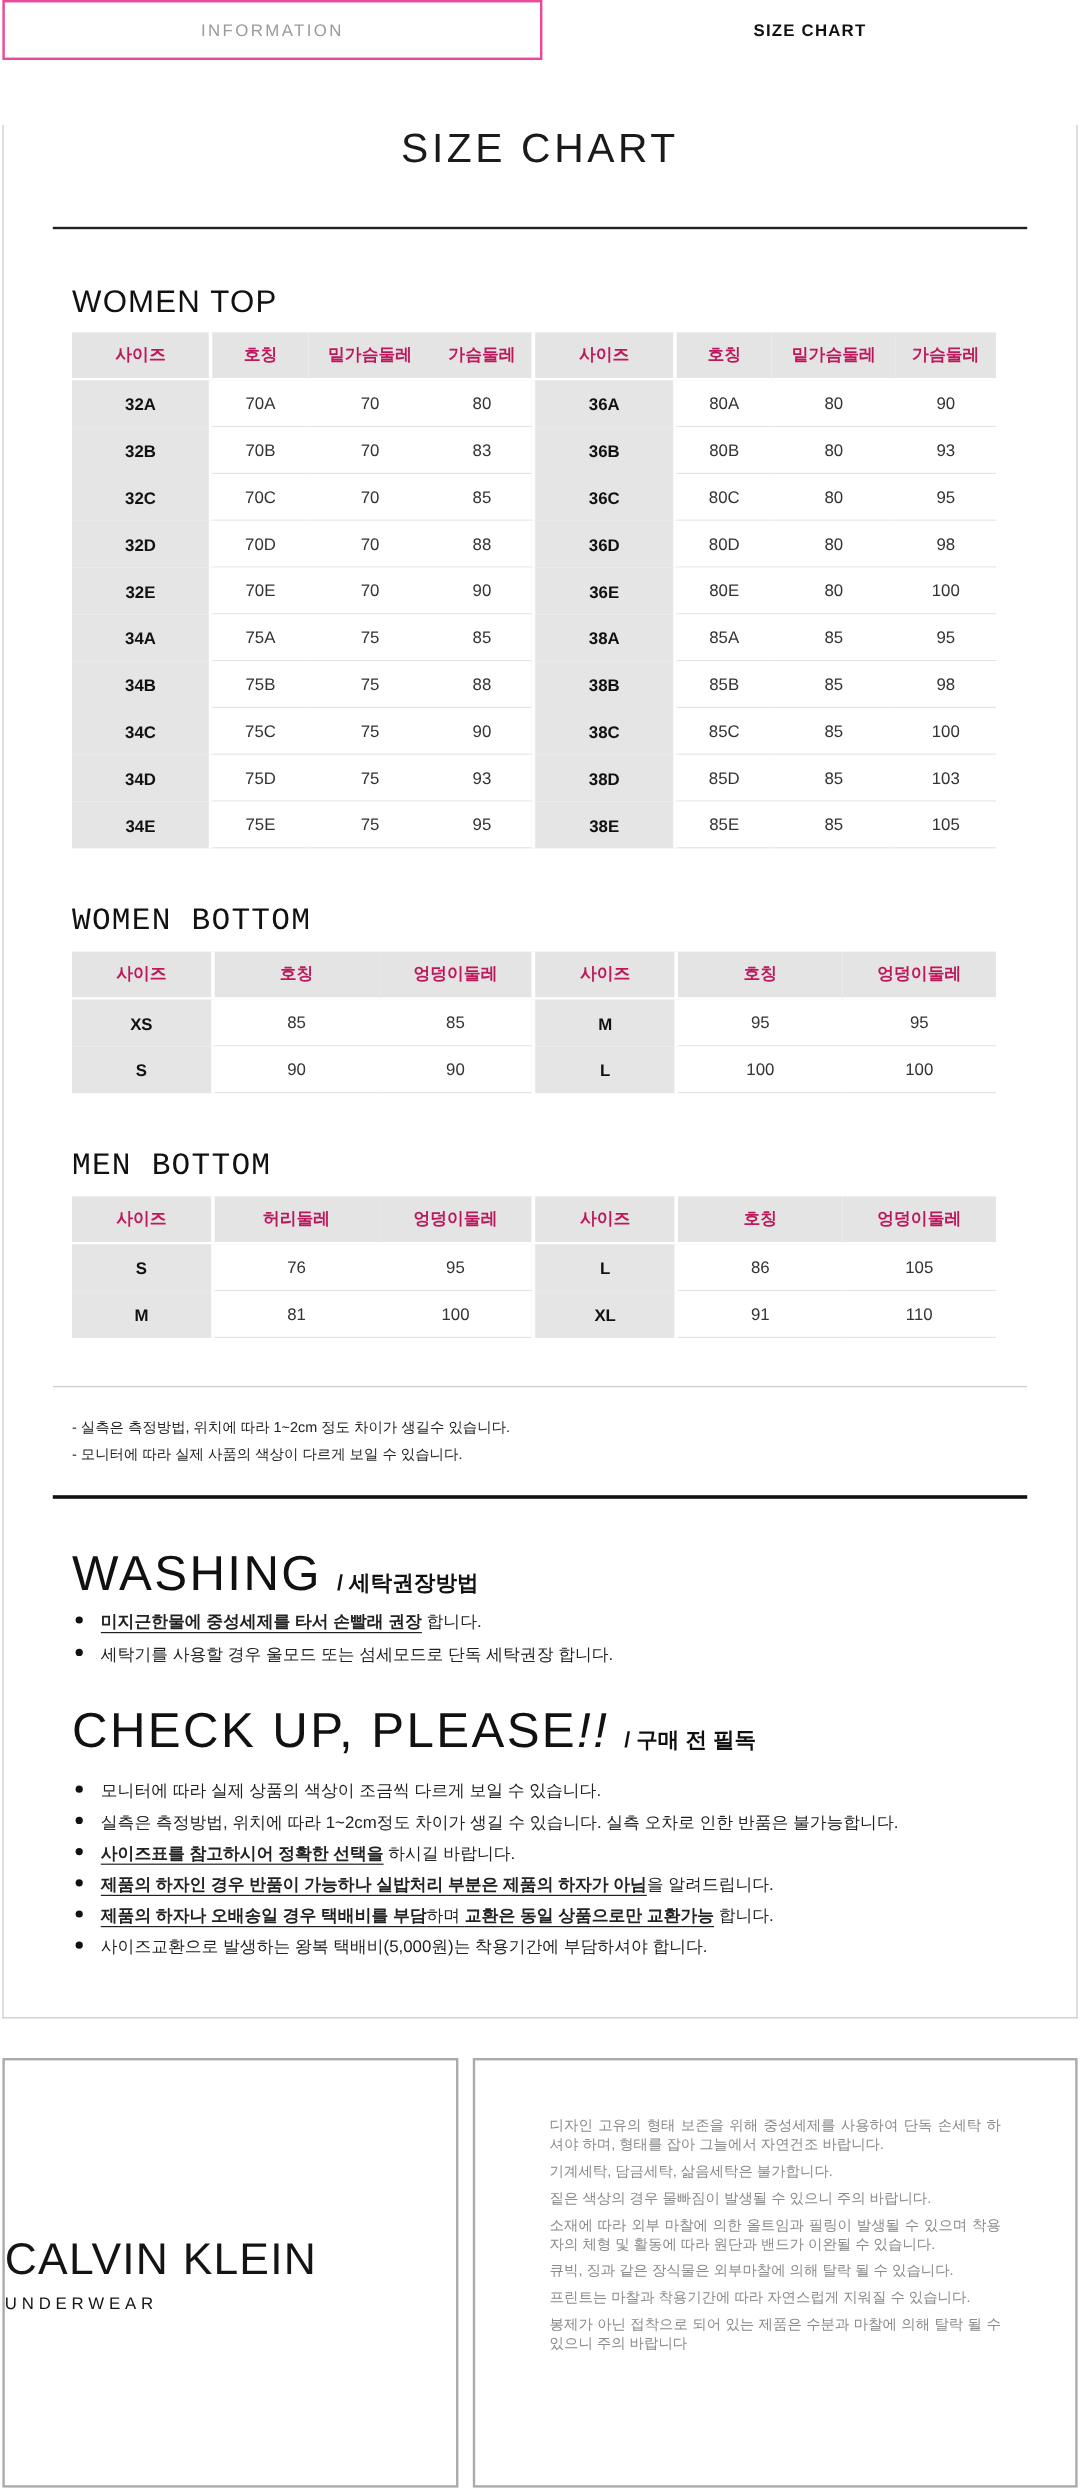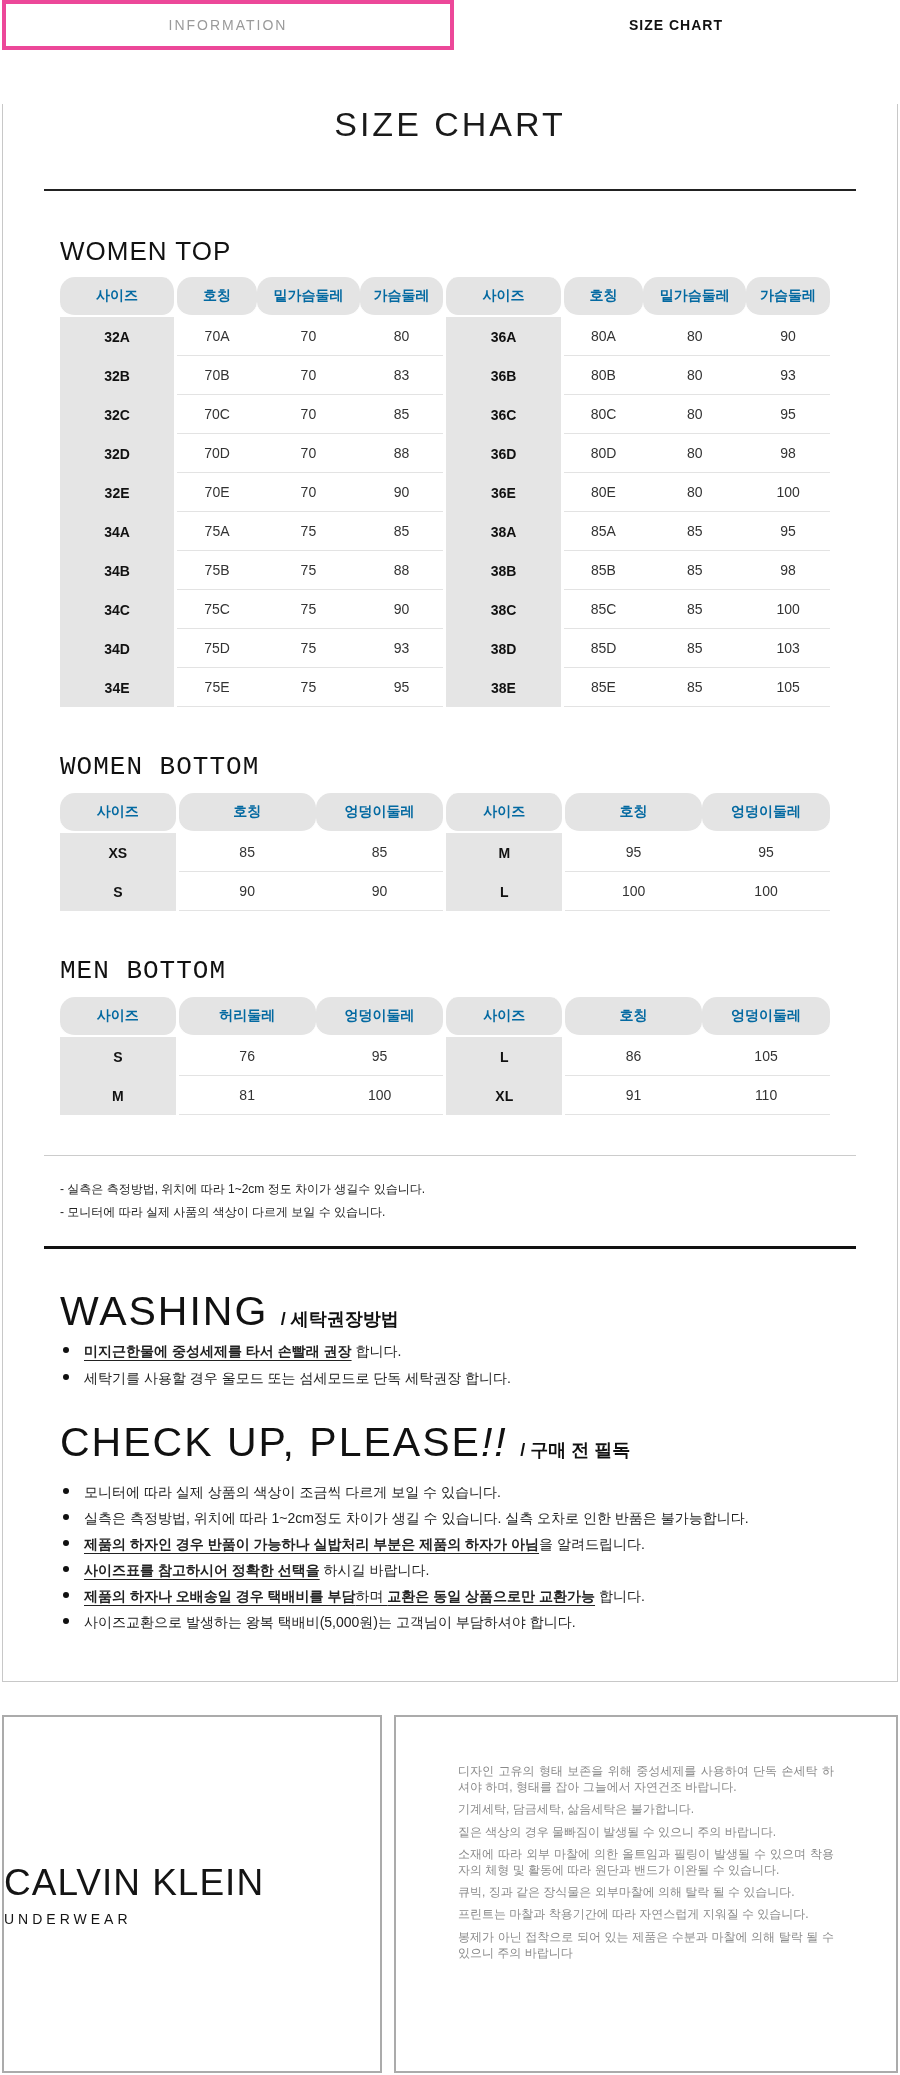--- a/index.html
+++ b/index.html
@@ -2,37 +2,37 @@
 <html><head>
 <meta charset="utf-8">
 <style>
   html,body{margin:0;padding:0;background:#fff;}
   body{width:900px;font-family:"Liberation Sans","DejaVu Sans",sans-serif;color:#222;padding-bottom:54px;}
   .page{margin:0 2px;}
 
   
   .tabbar{display:flex;height:50px;}
   .tab{flex:1;display:flex;align-items:center;justify-content:center;font-size:14px;cursor:pointer;box-sizing:border-box;}
-  .tab-inactive{border:4px solid #ec4899;background:#fff;color:#9a9a9a;letter-spacing:2px;font-weight:400;}
+  .tab-inactive{border:2px solid #ec4899;background:#fff;color:#9a9a9a;letter-spacing:2px;font-weight:400;}
   .tab-active{color:#111;font-weight:700;letter-spacing:1px;}
 
   
   .panel{border:1px solid #c8c8c8;border-top:none;padding-bottom:43px;box-sizing:border-box;}
   .page-title{margin:54px 0 0;text-align:center;font-size:34px;font-weight:200;letter-spacing:3px;color:#1a1a1a;line-height:41px;}
   .divider{width:812px;margin:0 auto;border:none;}
   .divider-top{border-top:2px solid #222;margin-top:44px;}
   .divider-thin{border-top:1px solid #ccc;margin-top:40px;}
   .divider-dark3{border-top:3px solid #111;margin-top:22px;}
 
   .section-title{margin:44px 0 10px 57px;font-size:26px;font-weight:200;letter-spacing:1px;color:#111;line-height:32px;}
   .section-title.mt2{font-family:Liberation Mono, monospace;}
 
   
   table.size-table{width:770px;margin-left:57px;border-collapse:separate;border-spacing:0;table-layout:fixed;font-size:14px;}
-  table.size-table th{background:#e4e4e4;font-weight:700;color:#0369a1;height:38px;text-align:center;border-bottom:2px solid #fff;padding:0;border-radius:15px;}
+  table.size-table th{background:#e4e4e4;font-weight:700;color:#be185d;height:38px;text-align:center;border-bottom:2px solid #fff;padding:0;}
   table.size-table td{background:#fff;color:#333;height:38px;text-align:center;border-bottom:1px solid #e3e3e3;padding:0;}
   table.size-table td.sizecol{background:#e5e5e5;font-weight:700;color:#111;border-bottom:none;}
   table.size-table .sizecol{border-left:3px solid #fff;border-right:3px solid #fff;}
   table.size-table th:first-child,table.size-table td:first-child{border-left:none;}
   .cols-8 th:nth-child(1),.cols-8 th:nth-child(5){width:15%;}
   .cols-8 th:nth-child(2),.cols-8 th:nth-child(6){width:10.5%;}
   .cols-8 th:nth-child(3),.cols-8 th:nth-child(7){width:13.5%;}
   .cols-8 th:nth-child(4),.cols-8 th:nth-child(8){width:11%;}
   .cols-6 th:nth-child(1),.cols-6 th:nth-child(4){width:15.2%;}
   .cols-6 th:nth-child(2),.cols-6 th:nth-child(5){width:18%;}
@@ -281,24 +281,24 @@
         <li><span class="dot"></span><span class="seg">세탁기를 사용할 경우 울모드 또는 섬세모드로 단독 세탁권장 합니다.</span></li>
       </ul>
 
     <div class="big-heading mt-checkup">
       <span class="big-title">CHECK UP, PLEASE</span><span class="big-title italic">!!</span>
       <span class="big-sub">/ 구매 전 필독</span>
     </div>
     <ul class="bullets mt-sm tight">
         <li><span class="dot"></span><span class="seg">모니터에 따라 실제 상품의 색상이 조금씩 다르게 보일 수 있습니다.</span></li>
         <li><span class="dot"></span><span class="seg">실측은 측정방법, 위치에 따라 1~2cm정도 차이가 생길 수 있습니다. 실측 오차로 인한 반품은 불가능합니다.</span></li>
+        <li><span class="dot"></span><span class="seg b u">사이즈표를 참고하시어 정확한 선택을</span><span class="seg"> 하시길 바랍니다.</span></li>
         <li><span class="dot"></span><span class="seg b u">제품의 하자인 경우 반품이 가능하나 실밥처리 부분은 제품의 하자가 아님</span><span class="seg">을 알려드립니다.</span></li>
-        <li><span class="dot"></span><span class="seg b u">사이즈표를 참고하시어 정확한 선택을</span><span class="seg"> 하시길 바랍니다.</span></li>
         <li><span class="dot"></span><span class="seg b u">제품의 하자나 오배송일 경우 택배비를 부담</span><span class="seg u">하며 </span><span class="seg b u">교환은 동일 상품으로만 교환가능</span><span class="seg"> 합니다.</span></li>
-        <li><span class="dot"></span><span class="seg">사이즈교환으로 발생하는 왕복 택배비(5,000원)는 고객님이 부담하셔야 합니다.</span></li>
+        <li><span class="dot"></span><span class="seg">사이즈교환으로 발생하는 왕복 택배비(5,000원)는 착용기간에 부담하셔야 합니다.</span></li>
       </ul>
 
   </div>
 </div>
 
 <div class="footer-row">
   <div class="brand-box">
     <div class="brand-main">CALVIN KLEIN</div>
     <div class="brand-sub">UNDERWEAR</div>
   </div>

